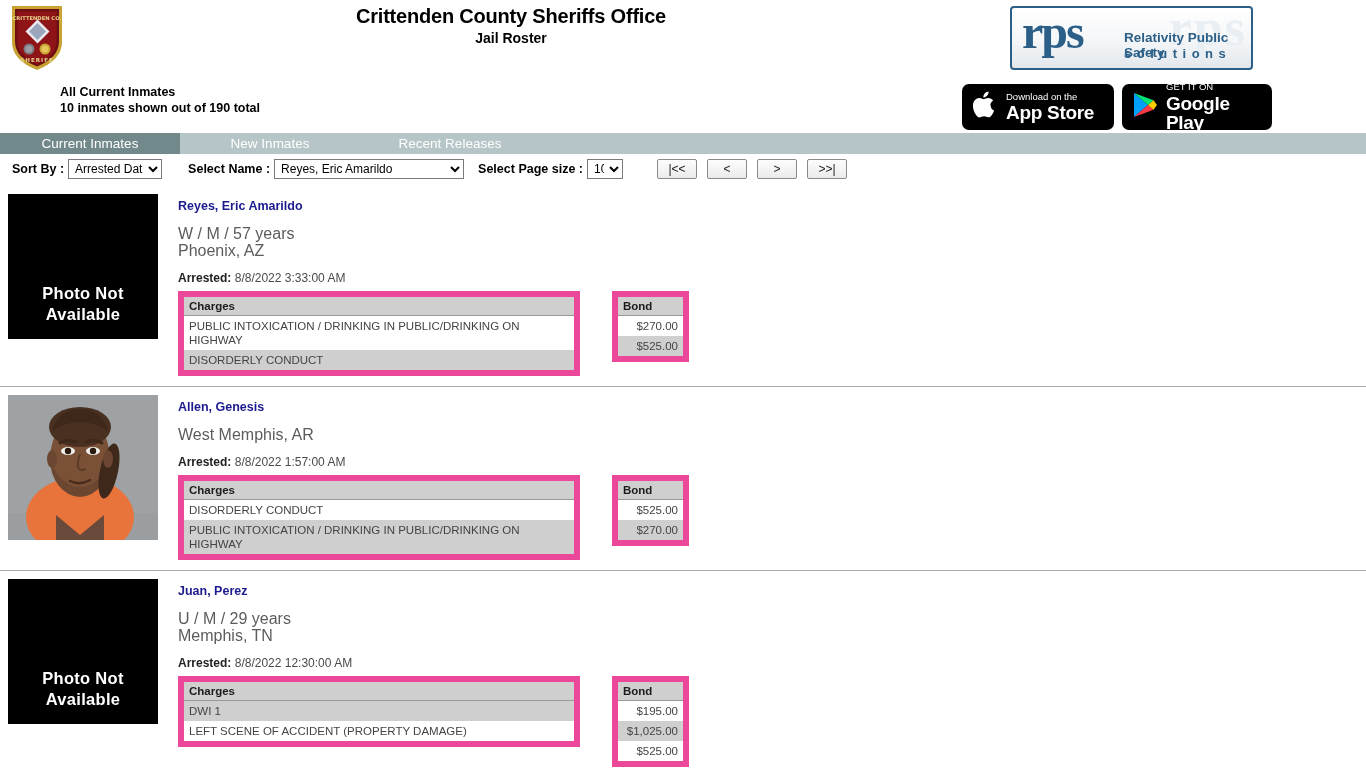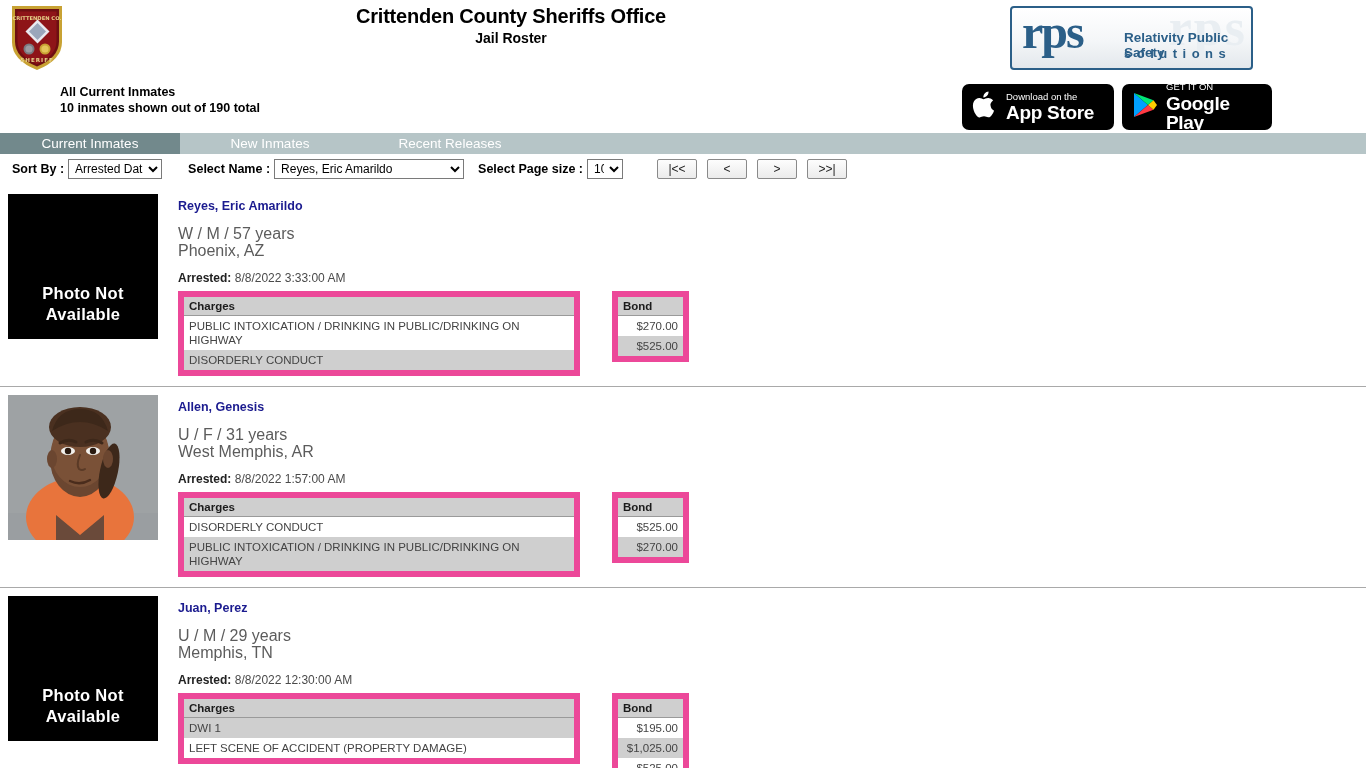--- a/index.html
+++ b/index.html
@@ -447,21 +447,20 @@
   <ellipse cx="85" cy="56" rx="7" ry="4" fill="#f2f0ec"></ellipse>
   <circle cx="60" cy="56" r="3.2" fill="#2a1a10"></circle>
   <circle cx="85" cy="56" r="3.2" fill="#2a1a10"></circle>
   <path d="M52 48 q8 -5 16 -1" stroke="#3d281a" stroke-width="3" fill="none" stroke-linecap="round"></path>
   <path d="M78 47 q8 -4 16 1" stroke="#3d281a" stroke-width="3" fill="none" stroke-linecap="round"></path>
   <path d="M72 60 q-4 10 -1 14 q3 2 6 0" stroke="#5a3a26" stroke-width="2" fill="none" stroke-linecap="round"></path>
   <path d="M62 86 q10 5 20 -1" stroke="#4a2c1c" stroke-width="2.4" fill="none" stroke-linecap="round"></path>
 </svg>
       </div>
       <div class="details"><a class="inmate-name">Allen, Genesis</a><div class="demographics">
-          <div>U / F / 31 years</div>
           <div>West Memphis, AR</div>
         </div><div class="arrested"><b>Arrested:</b> <span>8/8/2022 1:57:00 AM</span></div><div class="tables">
           <table class="charges">
             <thead>
               <tr>
                 <th>Charges</th>
               </tr>
             </thead>
             <tbody>
               <tr class="odd">

